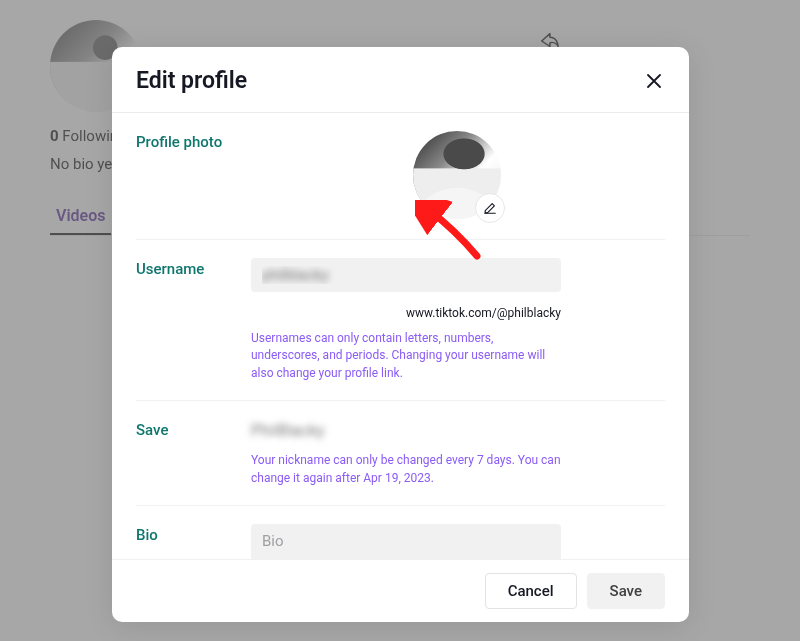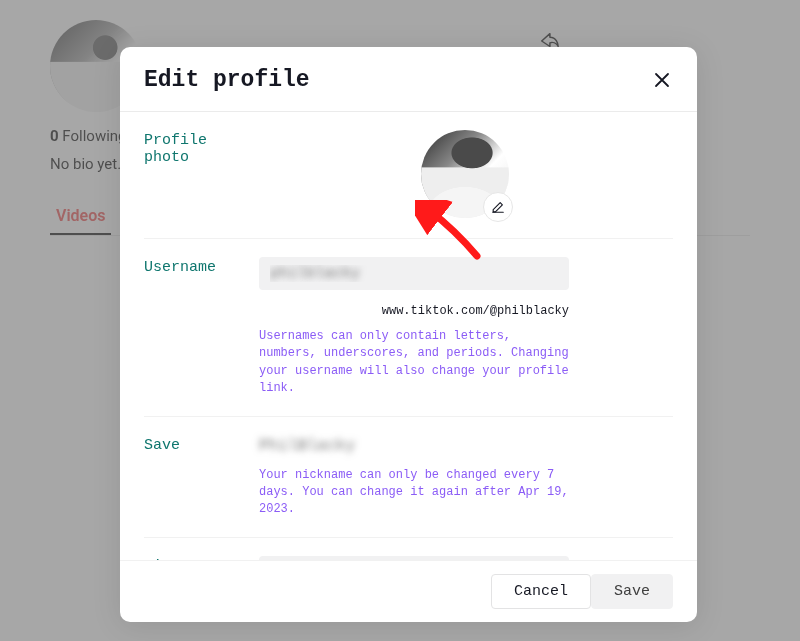--- a/index.html
+++ b/index.html
@@ -39,44 +39,43 @@
       content:"";
       position:absolute;
       inset:0;
       background: radial-gradient(circle at 60% 30%, #555 0%, #555 14%, transparent 15%),
                   linear-gradient(180deg, transparent 45%, #f0f0f0 46%);
     }
     .bg-stats { font-size: 15px; color: #000; margin-bottom: 10px; }
     .bg-stats b { font-weight: 700; }
     .bg-bio { font-size: 15px; color: #000; margin-bottom: 25px;}
     .bg-tabs { display: flex; gap: 40px; border-bottom: 1px solid rgba(0,0,0,0.1); }
-    .bg-tab { font-size: 16px; padding: 8px 6px; color: #ef4444; font-weight:600;}
+    .bg-tab { font-size: 16px; padding: 8px 6px; color: #4c1d95; font-weight:600;}
     .bg-tab.active { border-bottom: 2px solid #000; }
     .bg-share {
       position: absolute;
       top: 30px;
       right: 240px;
       width: 22px;
       height: 22px;
     }
     
     
     .modal {
       position: absolute;
       top: 47px;
-      left: 120px;
+      left: 112px;
       width: 577px;
       height: 575px;
       background: #fff;
       border-radius: 10px;
       z-index: 3;
       display: flex;
       flex-direction: column;
       box-shadow: 0 4px 30px rgba(0,0,0,0.1);
-      font-family: Liberation Mono, monospace;
     }
     .modal-header {
       display: flex;
       justify-content: space-between;
       align-items: center;
       padding: 20px 24px 18px 24px;
       border-bottom: 1px solid #ebebeb;
     }
     .modal-title { font-size: 23px; font-weight: 600; color: #161823; }
     .close-btn {
@@ -190,20 +189,21 @@
       height: 78px;
     }
     textarea.input::placeholder { color: #a0a0a4; }
     
     
     .modal-footer {
       border-top: 1px solid #f1f1f1;
       padding: 13px 24px;
       display: flex;
       justify-content: flex-end;
+      gap: 10px;
     }
     .btn {
       padding: 8px 22px;
       border-radius: 4px;
       font-size: 15px;
       font-weight: 500;
       cursor: pointer;
       font-family: inherit;
     }
     .btn-secondary {

